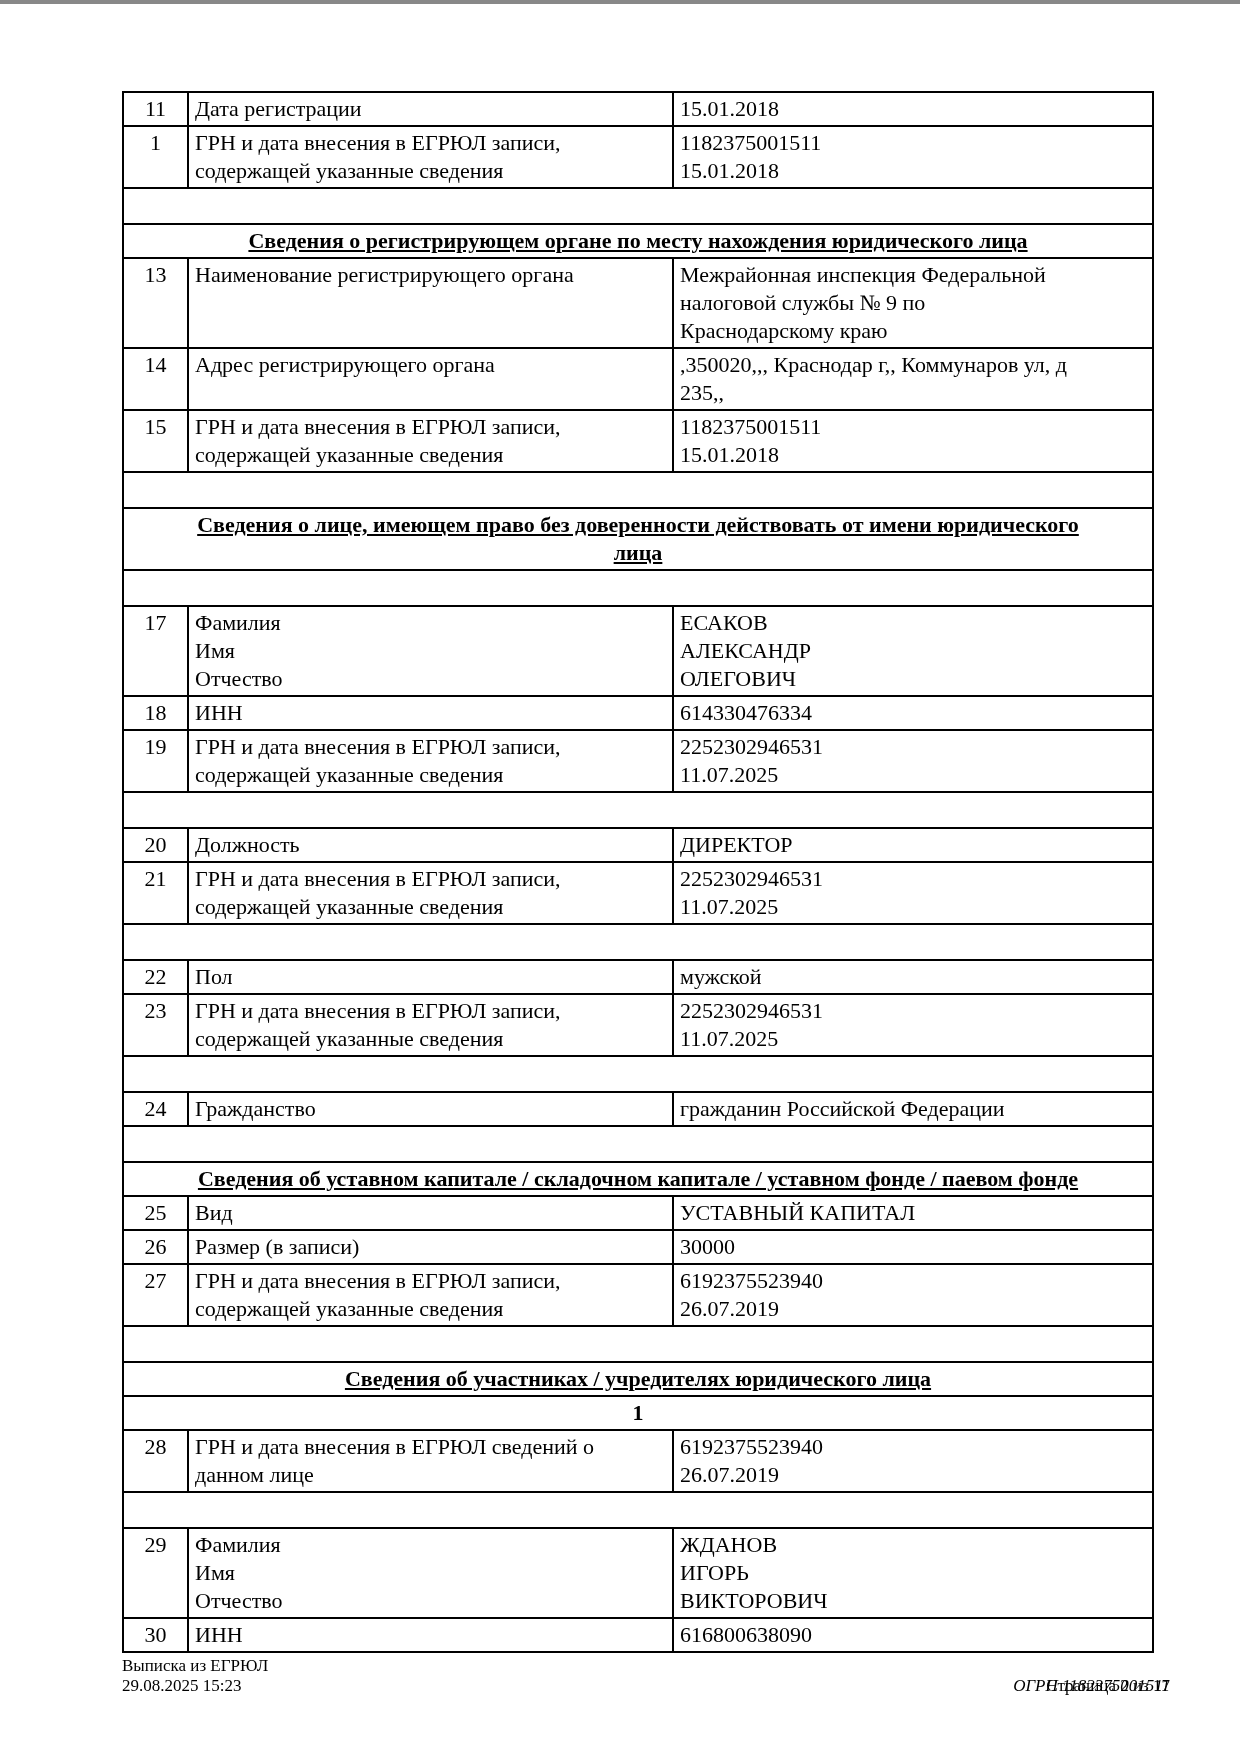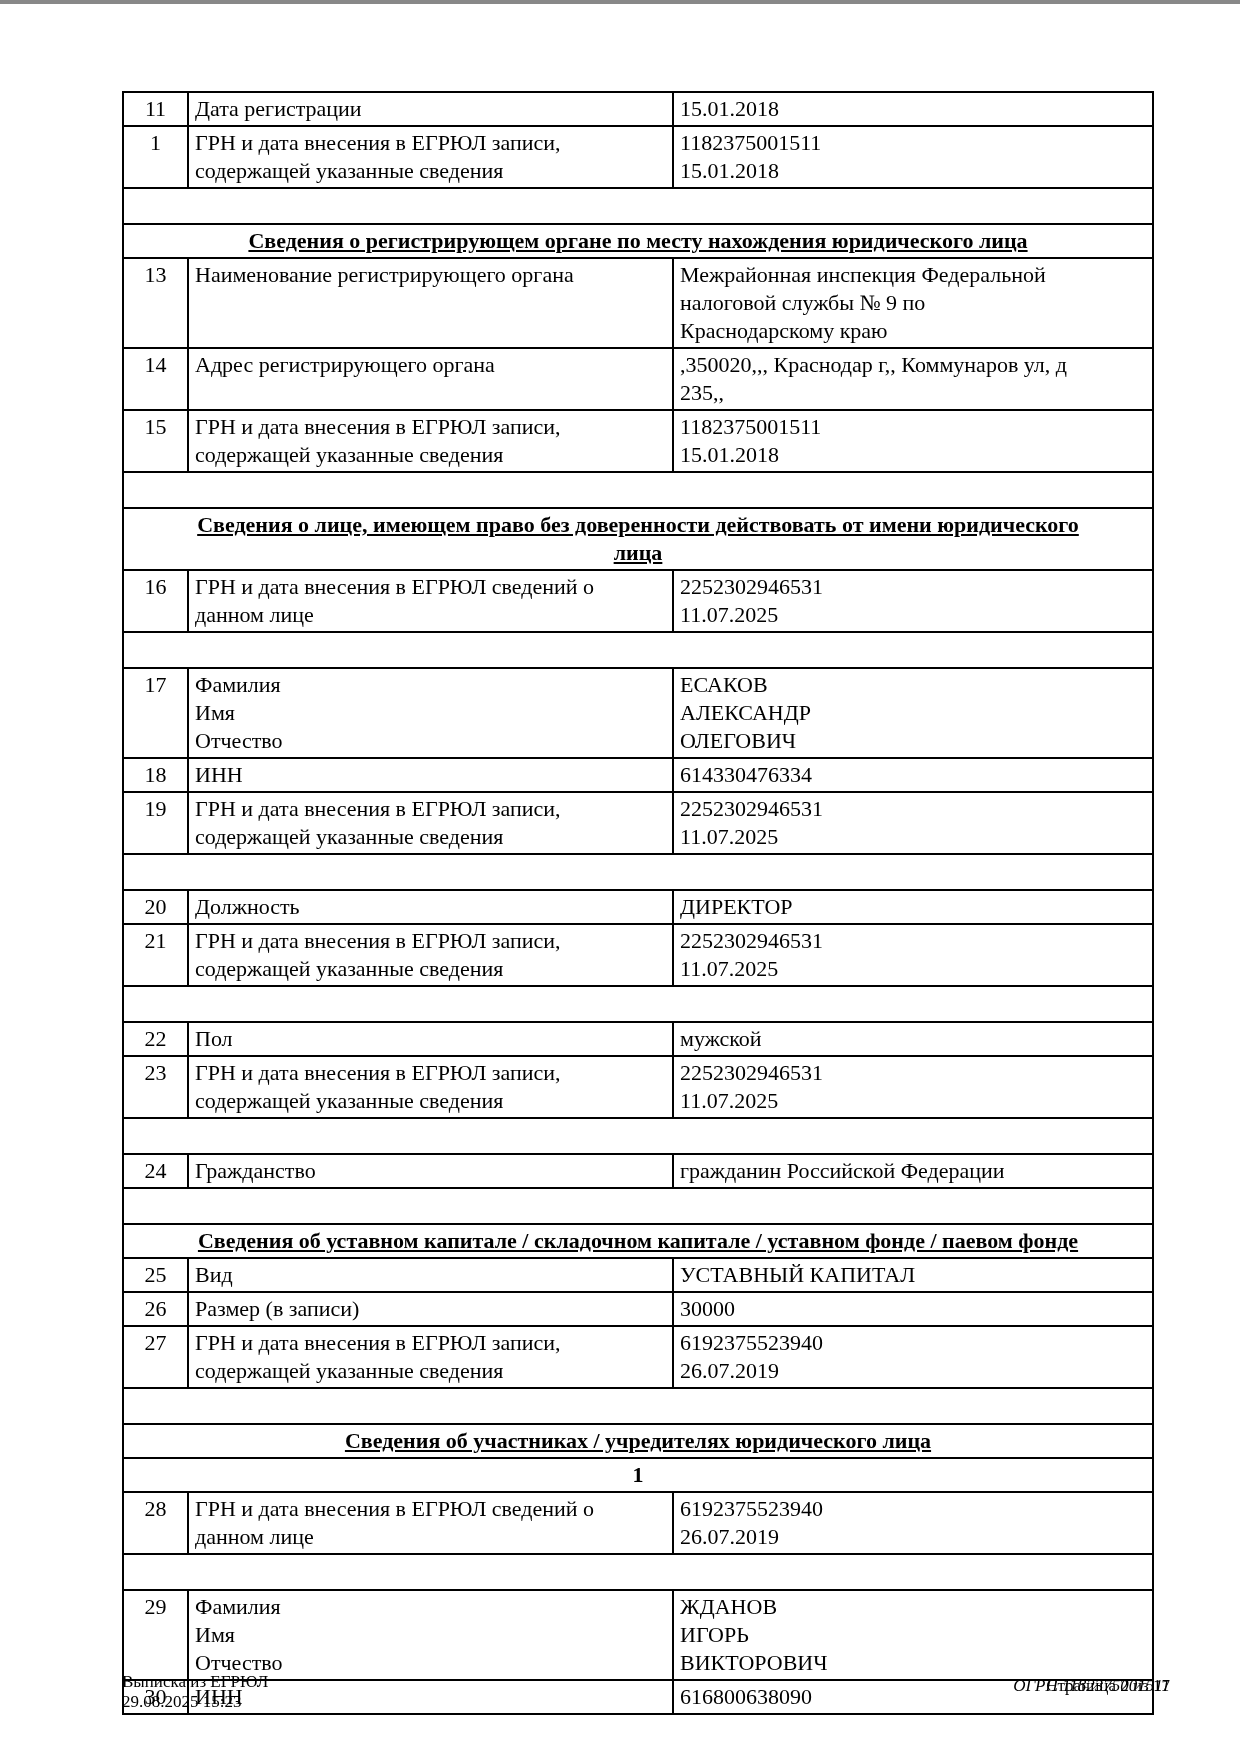--- a/index.html
+++ b/index.html
@@ -31,21 +31,21 @@
   td.spacer{height:30px;padding:0;}
   td.section{text-align:center;font-weight:bold;padding:3px 6px;text-decoration:underline;}
   td.subnum{text-align:center;font-weight:bold;}
   .footer{
     position:absolute;
     left:122px;top:1652px;
     width:1048px;height:42px;
     font-size:17px;
     line-height:20px;
   }
-  .footer .f-left{position:absolute;left:0;top:16px;}
+  .footer .f-left{position:absolute;left:0;top:0;}
   .footer .f-center{position:absolute;left:0;right:0;top:20px;text-align:right;font-style:italic;}
   .footer .f-right{position:absolute;right:0;top:20px;text-align:left;}
 </style>
 </head>
 <body>
 
 <div class="page">
 
   <table class="doc">
     <colgroup>
@@ -114,31 +114,20 @@
             <div>15.01.2018</div>
           </td>
         </tr>
         <tr>
           <td class="spacer" colspan="3"></td>
         </tr>
         <tr>
           <td class="section" colspan="3">
             <div>Сведения о лице, имеющем право без доверенности действовать от имени юридического</div>
             <div>лица</div>
-          </td>
-        </tr>
-        <tr>
-          <td class="num">16</td>
-          <td class="label">
-            <div>ГРН и дата внесения в ЕГРЮЛ сведений о</div>
-            <div>данном лице</div>
-          </td>
-          <td class="value">
-            <div>2252302946531</div>
-            <div>11.07.2025</div>
           </td>
         </tr>
         <tr>
           <td class="spacer" colspan="3"></td>
         </tr>
         <tr>
           <td class="num">17</td>
           <td class="label">
             <div>Фамилия</div>
             <div>Имя</div>

